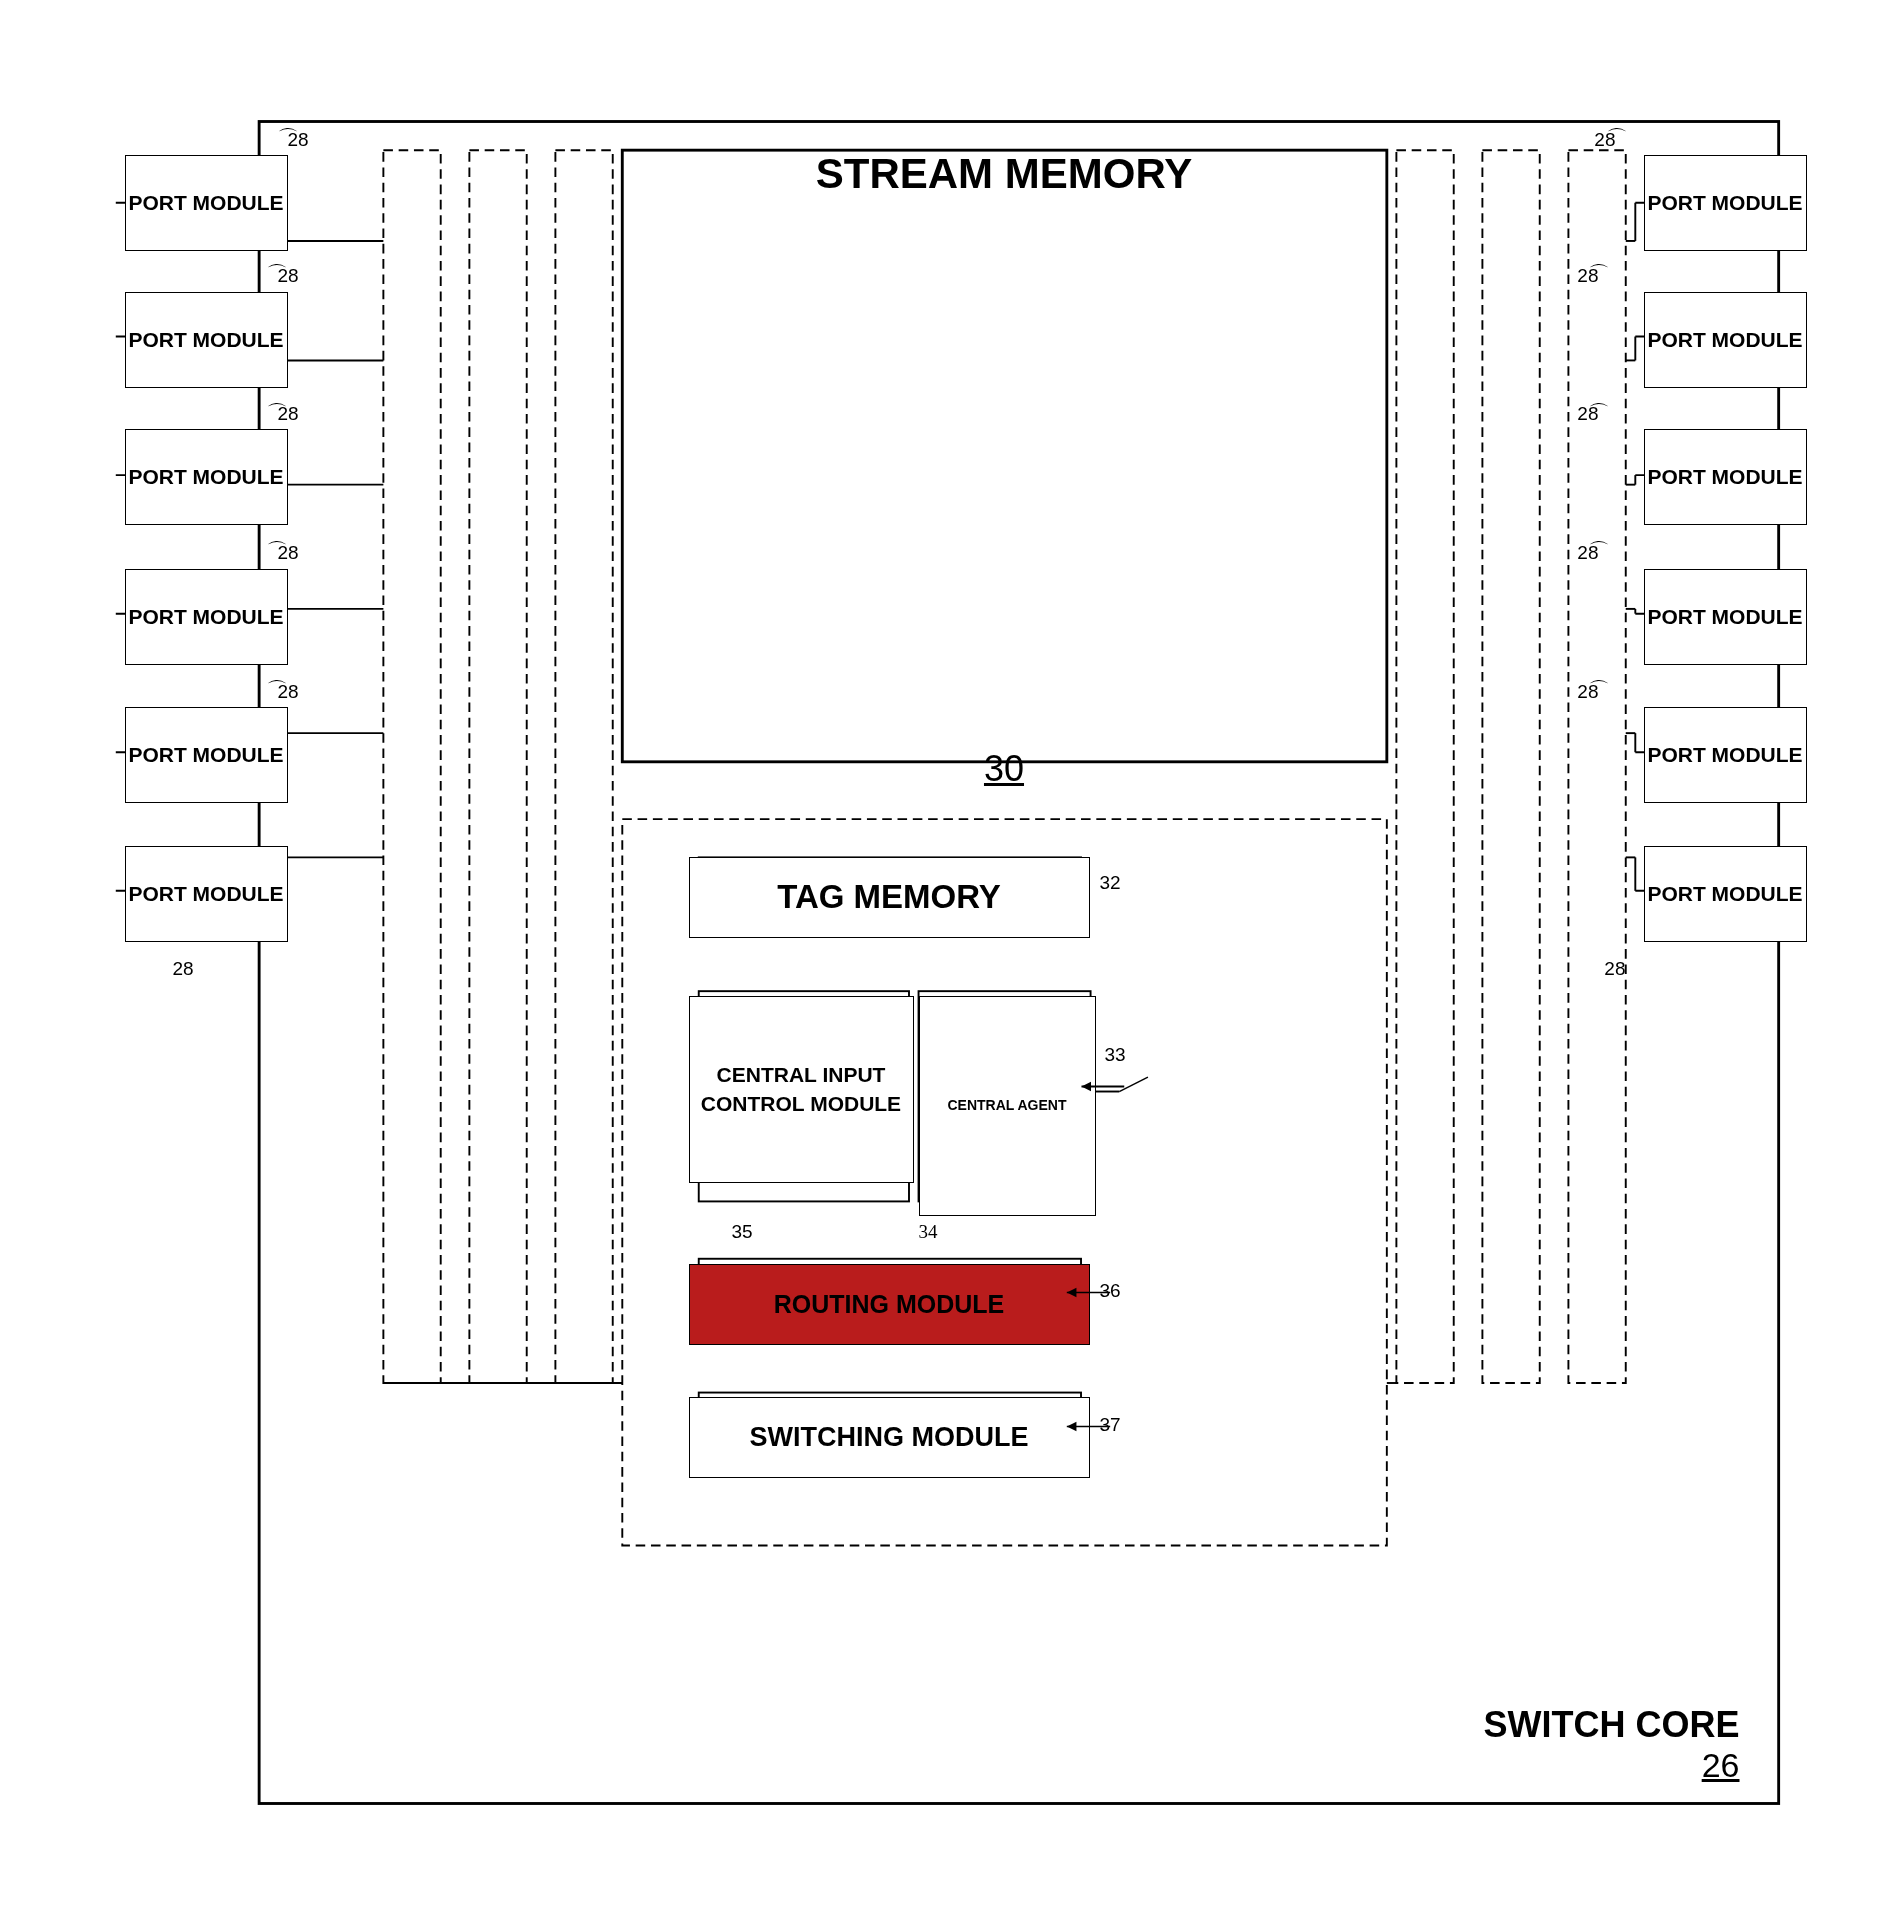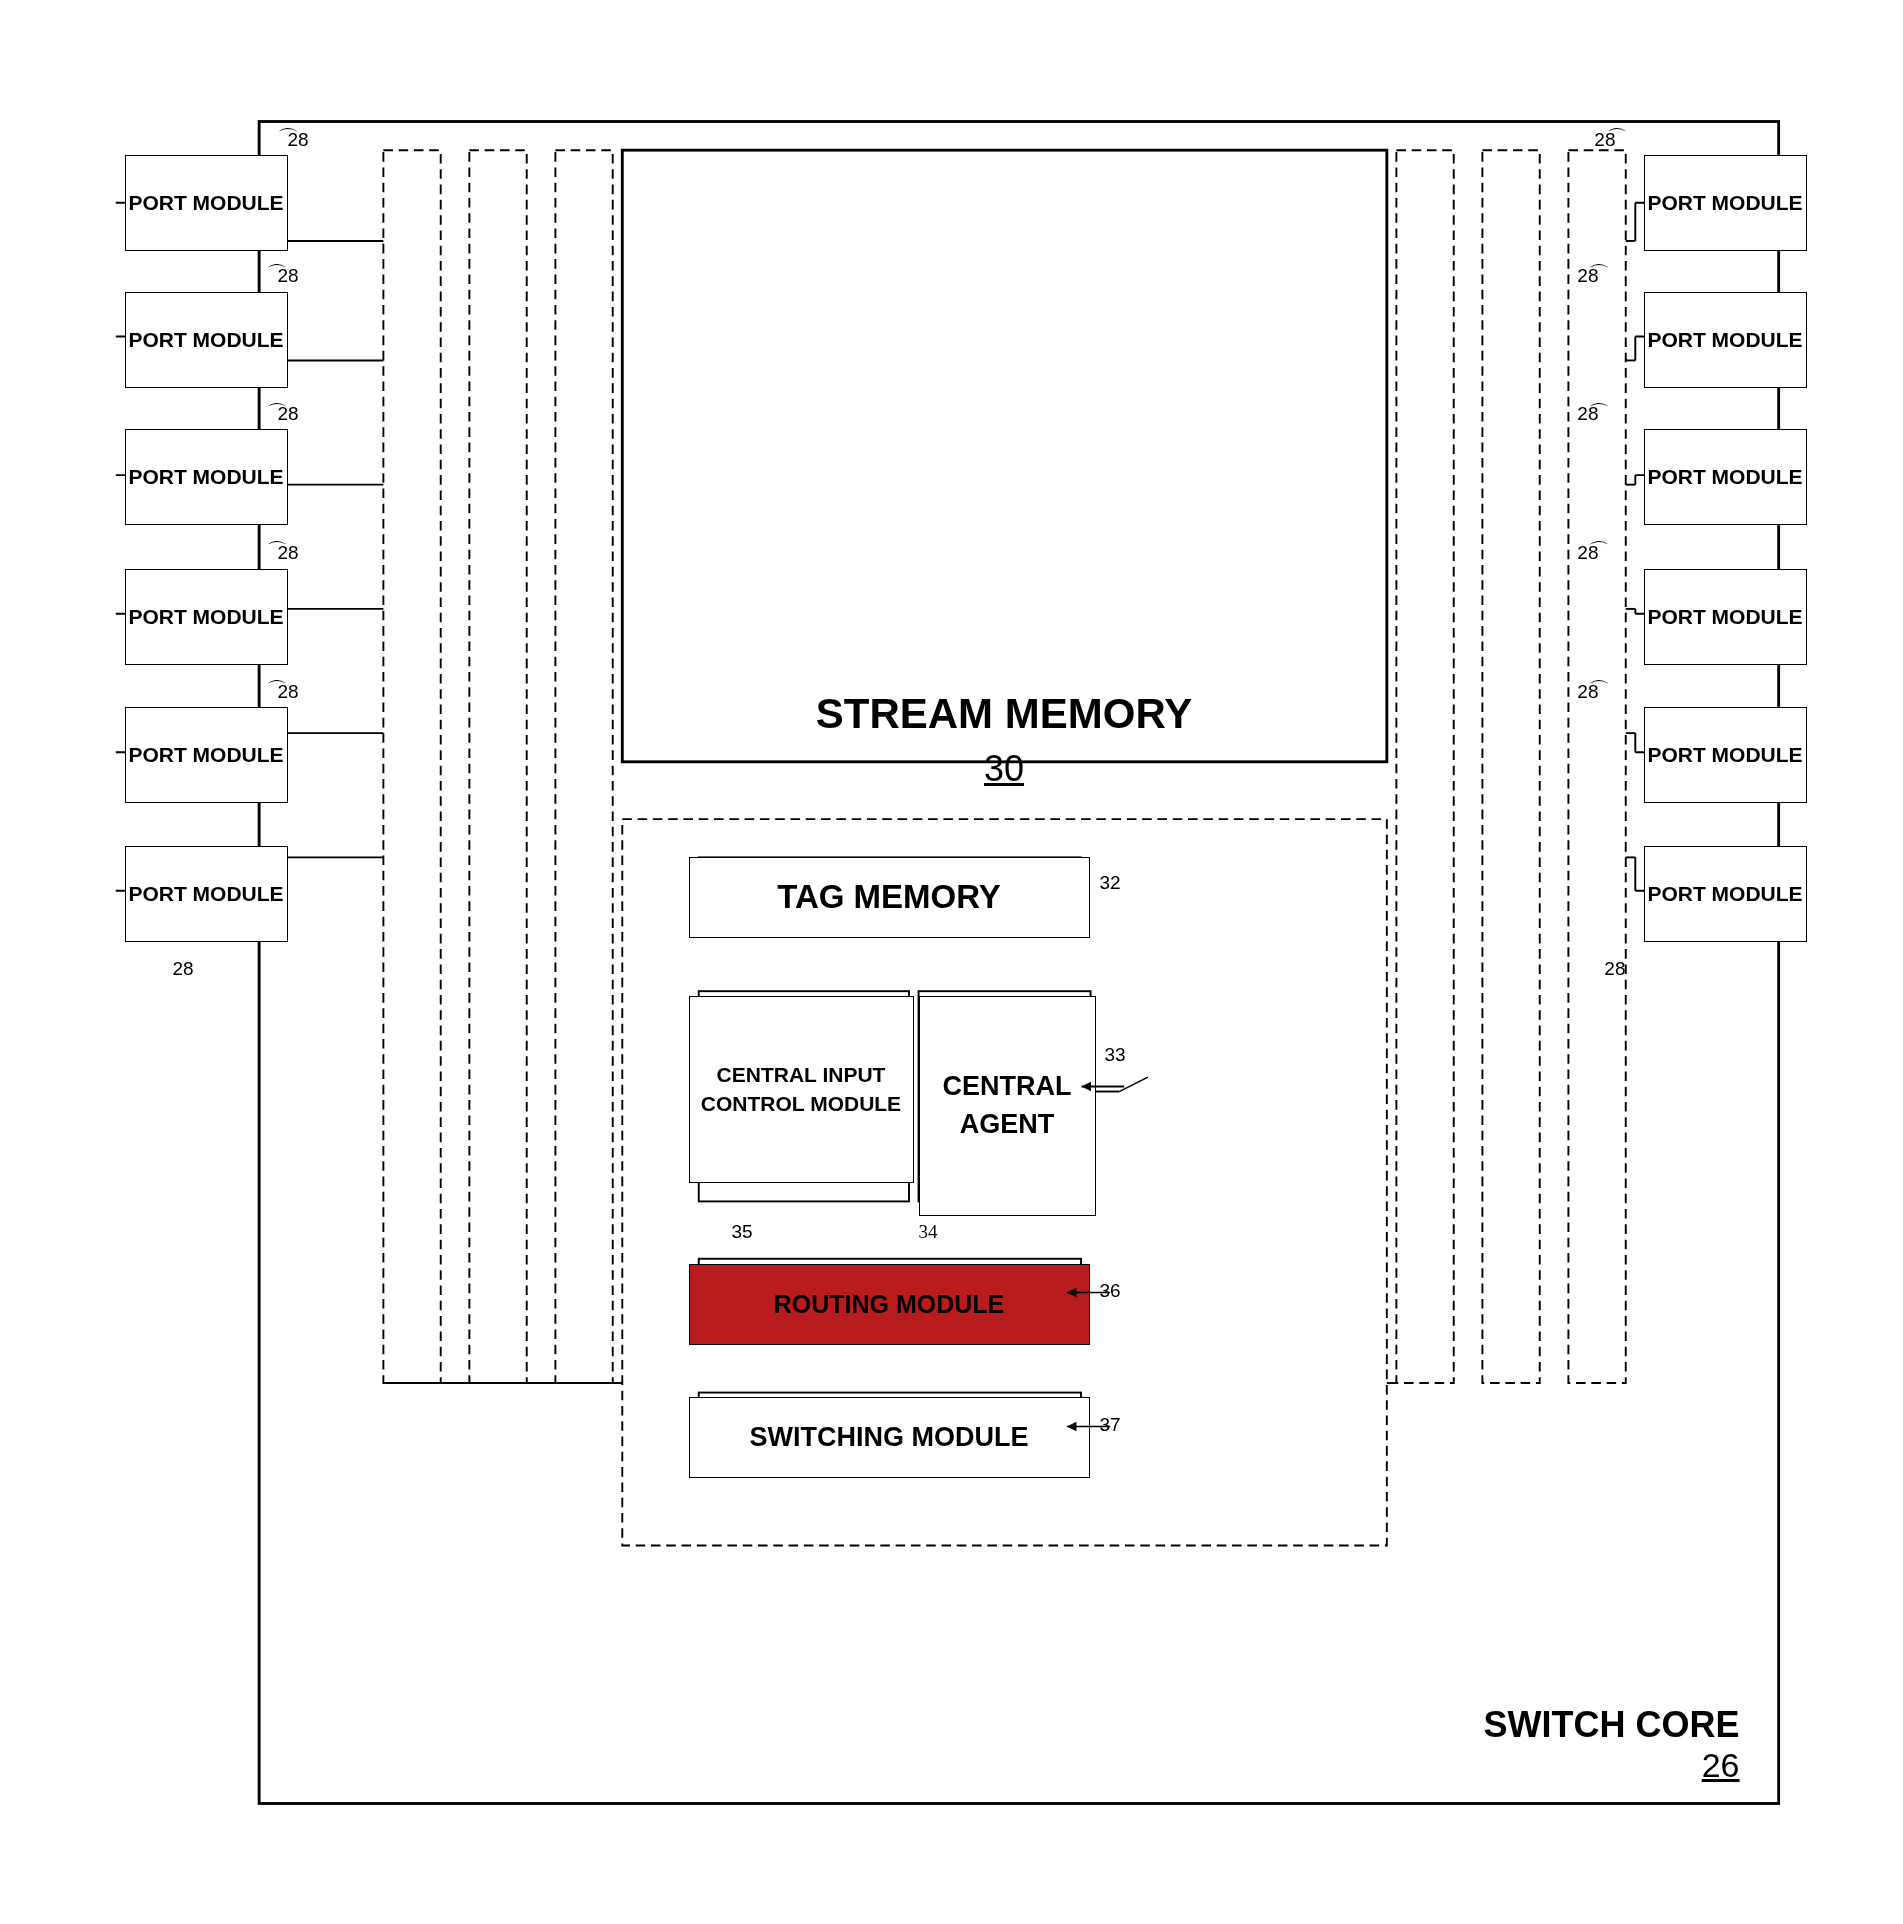--- a/index.html
+++ b/index.html
@@ -217,40 +217,40 @@
   </div>
   <span class="ref-label" style="right:237px; top:617px;">28</span>
   <span class="ref-label" style="right:226px; top:612px; font-size:21px;">⌒</span>
 
   <div class="port-module" style="right:29px; top:782px;">
     <span>PORT
 MODULE</span>
   </div>
   <span class="ref-label" style="right:210px; top:894px;">28</span>
 
-  <div style="position:absolute; top:86px; left:554px; width:765px; height:640px; display:flex; flex-direction:column; align-items:center; justify-content:flex-end; pointer-events:none;">
+  <div style="position:absolute; top:86px; left:554px; width:765px; height:640px; display:flex; flex-direction:column; align-items:center; justify-content:space-between; pointer-events:none;">
     <span style="font-size:42px; font-weight:bold;">STREAM MEMORY</span>
     <span style="font-size:36px; text-decoration:underline; margin-top:9.6px;">30</span>
   </div>
 
   <div style="position:absolute; top:793px; left:621px; width:401px; height:81px; border:1.9px solid #000; display:flex; align-items:center; justify-content:center; background:#fff;">
     <span style="font-size:33px; font-weight:bold;">TAG MEMORY</span>
   </div>
   <span class="ref-label" style="left:1032px; top:808px;">32</span>
 
   <div style="position:absolute; top:932px; left:621px; width:225px; height:187px; border:1.9px solid #000; display:flex; align-items:center; justify-content:center; background:#fff; text-align:center;">
     <span style="font-size:21px; font-weight:bold; line-height:1.4;">CENTRAL
 INPUT
 CONTROL
 MODULE</span>
   </div>
   <span class="ref-label" style="left:664px; top:1157px;">35</span>
 
   <div style="position:absolute; top:932px; left:851px; width:177px; height:220px; border:1.9px solid #000; display:flex; align-items:center; justify-content:center; background:#fff; text-align:center;">
-    <span style="font-size:27px; font-weight:bold; line-height:1.4;text-align:center;">CENTRAL
+    <span style="font-size:14px; font-weight:bold; line-height:1.4;text-align:center;">CENTRAL
 AGENT</span>
   </div>
   <span class="ref-label" style="left:851px; top:1157px;font-family:Liberation Serif, serif;">34</span>
   <span class="ref-label" style="left:1037px; top:980px;">33</span>
 
   <svg style="position:absolute; top:1008px; left:1004px; width:57px; height:29px; overflow:visible;" viewBox="0 0 60 30" width="57" height="29">
     <line x1="55" y1="15" x2="10" y2="15" stroke="#000" stroke-width="2"></line>
     <polygon points="10,15 20,10 20,20" fill="#000"></polygon>
   </svg>
 

